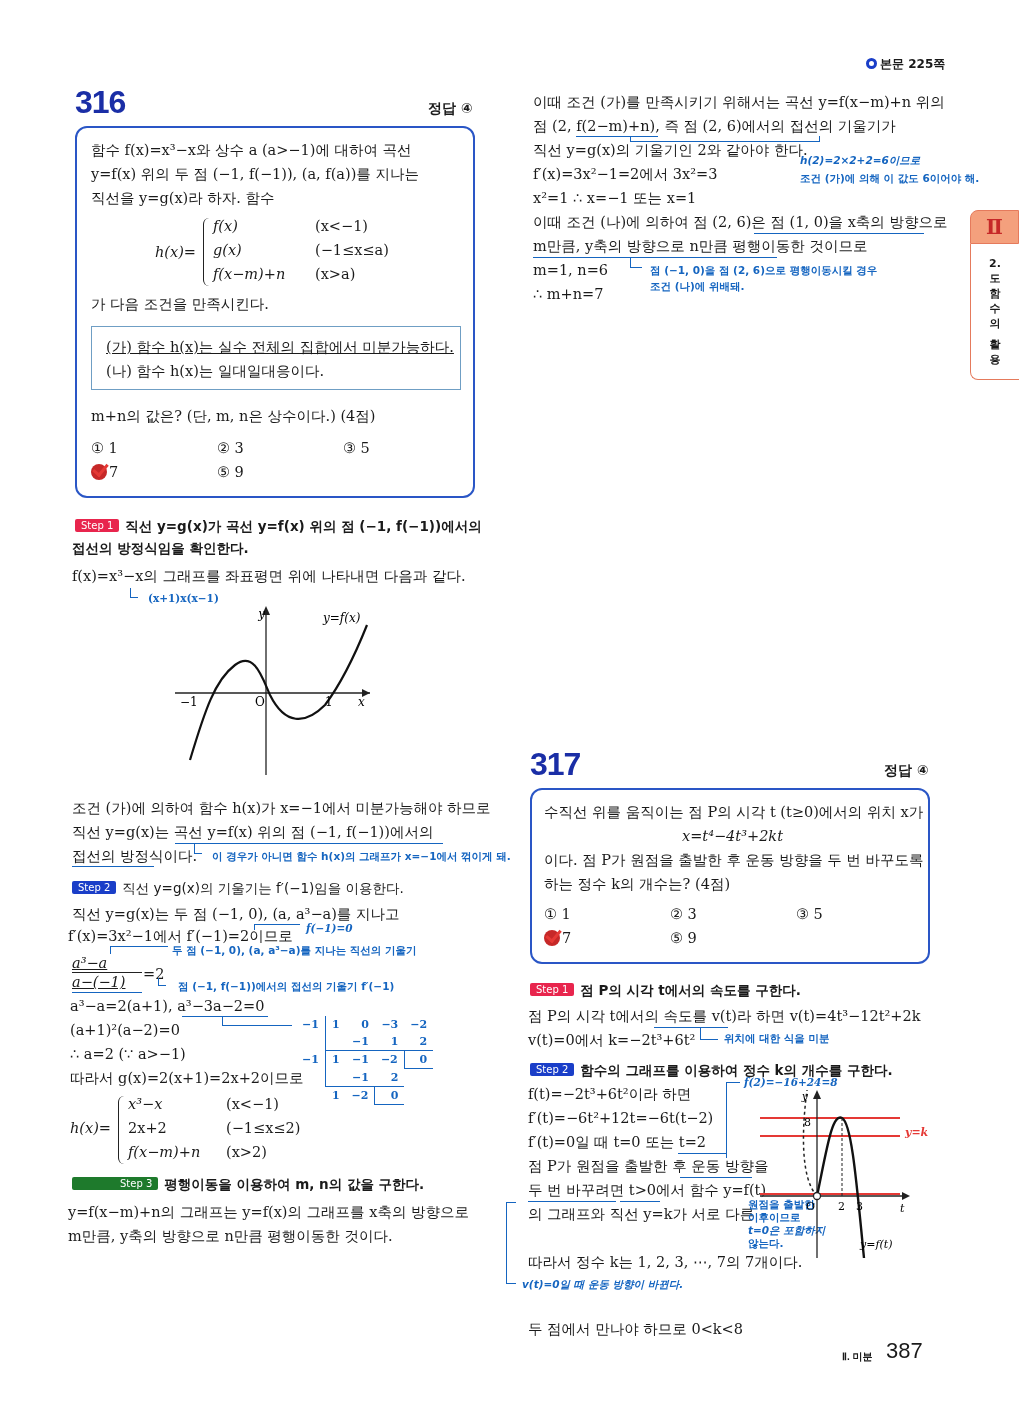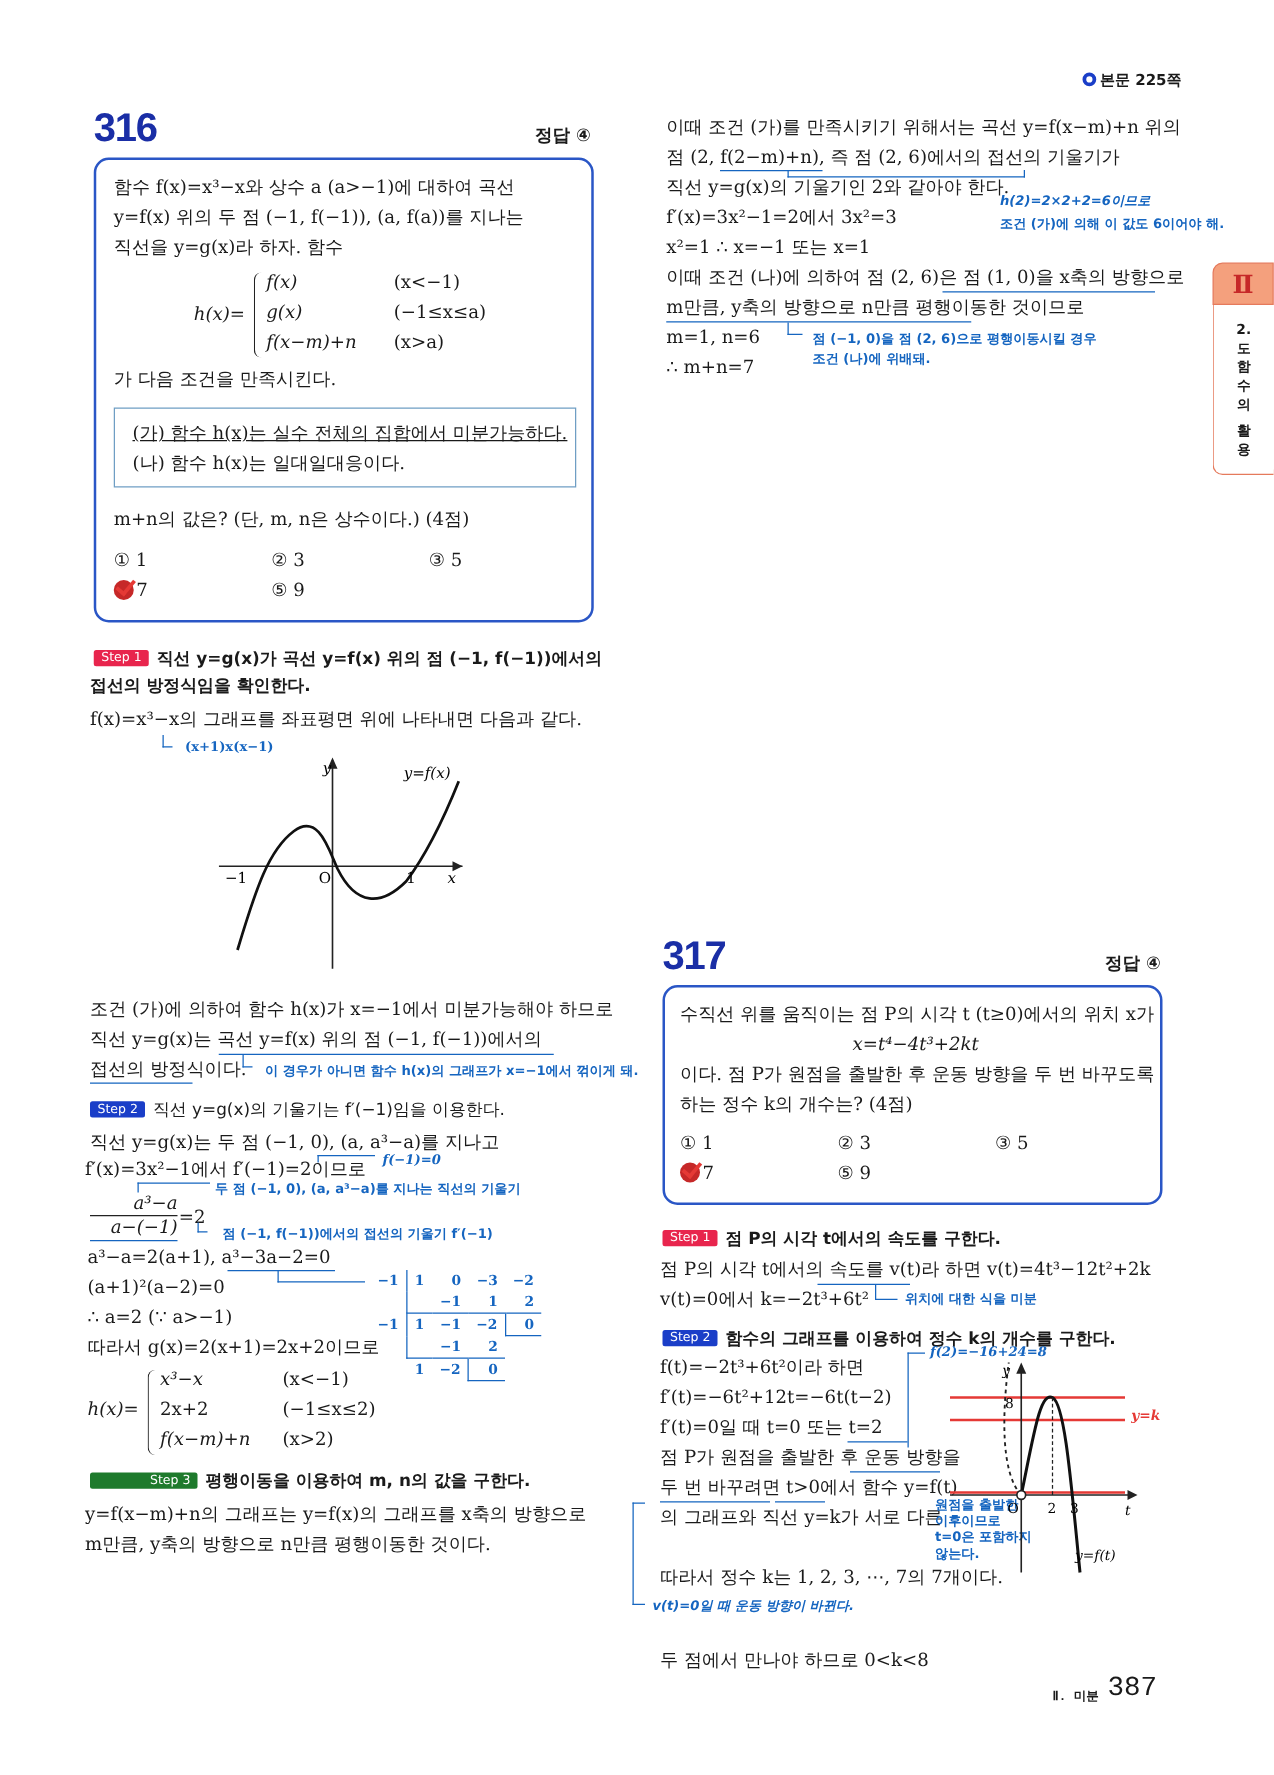--- a/index.html
+++ b/index.html
@@ -22,21 +22,21 @@
   .step1 { background: #e8254d; }
   .step2 { background: #1a3ec8; }
   .step3 { background: #1e7a2c; padding-left: 48px; }
   .step-title { font-family: "DejaVu Sans", sans-serif; font-weight: bold; font-size: 13.5px; }
   .note { font-family: "DejaVu Sans", sans-serif; font-size: 10.5px; font-weight: bold; color: #1565c0; white-space: nowrap; }
 
   .side-tab { position: absolute; left: 970px; top: 210px; width: 49px; height: 170px; }
   .side-tab .top { height: 34px; background: #f4a07d; border-radius: 8px 0 0 0; border: 1px solid #e57a5c; color: #c62828; font-family: "DejaVu Serif", serif; font-weight: bold; font-size: 20px; text-align: center; line-height: 32px; }
   .side-tab .body { height: 136px; border: 1px solid #e57a5c; border-top: none; border-right: none; border-radius: 0 0 0 8px; font-family: "DejaVu Sans", sans-serif; font-size: 11px; font-weight: bold; text-align: center; padding-top: 12px; line-height: 15px; }
 
-  .page-footer { font-family: Liberation Mono, monospace; }
+  .page-footer { font-family: Liberation Sans, sans-serif; }
   svg text { font-family: "DejaVu Serif", serif; }
   .syn td { font-family: "DejaVu Serif", serif; font-size: 11px; color: #1565c0; font-weight: bold; padding: 2px 6px; text-align: right; }
 </style>
 </head>
 <body>
 
 <div class="abs sans" style="left:866px; top:56px; font-size:12px; font-weight:bold; white-space:nowrap;">
   <span style="display:inline-block;width:11px;height:11px;border:3px solid #1a3ec8;border-radius:50%;vertical-align:-1px;margin-right:3px;"></span><span>본문 225쪽</span>
 </div>
 
@@ -122,21 +122,21 @@
 <div class="abs" style="left:72px; top:876px; white-space:nowrap;">
   <span class="step step2">Step 2</span><span class="line" style="font-family:'DejaVu Sans',sans-serif;font-size:13.5px;">직선 y=g(x)의 기울기는 f′(−1)임을 이용한다.</span>
 </div>
 <div class="abs line" style="left:72px; top:902px;">직선 y=g(x)는 두 점 (−1, 0), (a, a³−a)를 지나고</div>
 <div class="abs line" style="left:68px; top:924px;">f′(x)=3x²−1에서 f′(−1)=2이므로</div>
 <div class="abs note" style="left:306px; top:922px; font-family:'DejaVu Serif',serif; font-style:italic;">f(−1)=0</div>
 <div class="abs" style="left:254px; top:924px; width:46px; height:6px; border-top:1.5px solid #1565c0; border-left:1.5px solid #1565c0;"></div>
 <div class="abs note" style="left:172px; top:944px;">두 점 (−1, 0), (a, a³−a)를 지나는 직선의 기울기</div>
 <div class="abs" style="left:110px; top:946px; width:58px; height:8px; border-top:1.5px solid #1565c0; border-left:1.5px solid #1565c0;"></div>
 
-<div class="abs" style="left:72px; top:954px; text-align:right; width:70px;">
+<div class="abs" style="left:72px; top:954px; text-align:left; width:70px;text-decoration:underline;">
   <div class="line it" style="line-height:18px;">a³−a</div>
   <div style="border-top:1.3px solid #222;"></div>
   <div class="line it" style="line-height:18px;">a−(−1)</div>
 </div>
 <div class="abs line" style="left:143px; top:962px;">=2</div>
 <div class="abs" style="left:72px; top:992px; width:70px; border-bottom:1.5px solid #1565c0;"></div>
 <div class="abs" style="left:158px; top:978px; width:8px; height:8px; border-left:1.5px solid #1565c0; border-bottom:1.5px solid #1565c0;"></div>
 <div class="abs note" style="left:178px; top:980px;">점 (−1, f(−1))에서의 접선의 기울기 f′(−1)</div>
 
 <div class="abs line" style="left:70px; top:994px;">a³−a=2(a+1), a³−3a−2=0</div>
@@ -264,21 +264,21 @@
 <div class="abs" style="left:620px; top:1201px; width:40px; border-bottom:1.5px solid #1565c0;"></div>
 <div class="abs line" style="left:528px; top:1202px;">의 그래프와 직선 y=k가 서로 다른</div>
 <div class="abs line" style="left:528px; top:1274px;margin-top:43px;">두 점에서 만나야 하므로 0&lt;k&lt;8</div>
 <div class="abs line" style="left:528px; top:1250px;">따라서 정수 k는 1, 2, 3, ⋯, 7의 7개이다.</div>
 <div class="abs" style="left:506px; top:1202px; width:10px; height:82px; border-left:1.5px solid #1565c0; border-top:1.5px solid #1565c0; border-bottom:1.5px solid #1565c0;"></div>
 <div class="abs note" style="left:522px; top:1278px; font-style:italic;">v(t)=0일 때 운동 방향이 바뀐다.</div>
 
 <div class="abs note" style="left:748px; top:1198px; line-height:13px;">
   <div>원점을 출발한</div>
   <div>이후이므로</div>
-  <div style="">t=0은 포함하지</div>
+  <div style="font-style:italic;">t=0은 포함하지</div>
   <div>않는다.</div>
 </div>
 
 <svg class="abs" style="left:760px; top:1088px;" width="180" height="172" viewBox="0 0 180 172">
   <line x1="0" y1="106" x2="140" y2="106" stroke="#e53935" stroke-width="2"></line>
   <line x1="0" y1="30" x2="140" y2="30" stroke="#e53935" stroke-width="2"></line>
   <line x1="0" y1="48" x2="140" y2="48" stroke="#e53935" stroke-width="2"></line>
   <line x1="0" y1="108" x2="148" y2="108" stroke="#222" stroke-width="1.3"></line>
   <polygon points="150,108 142,104 142,112" fill="#222"></polygon>
   <line x1="57" y1="170" x2="57" y2="4" stroke="#222" stroke-width="1.3"></line>

